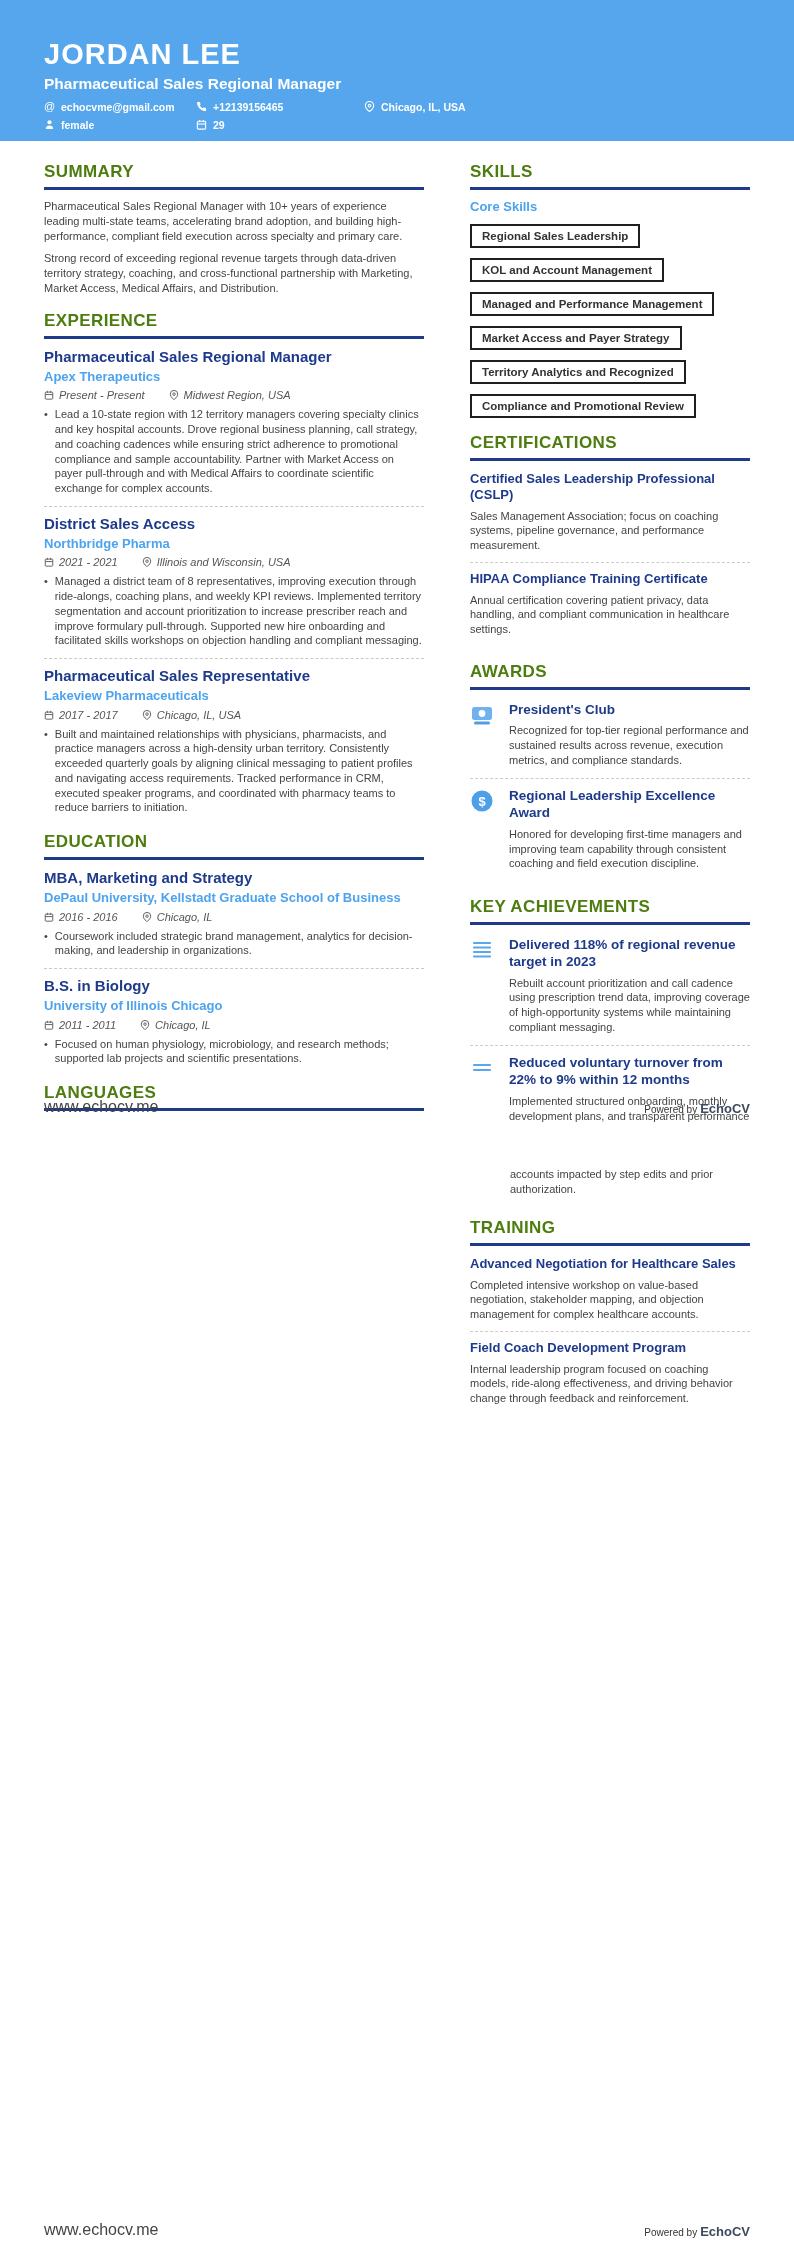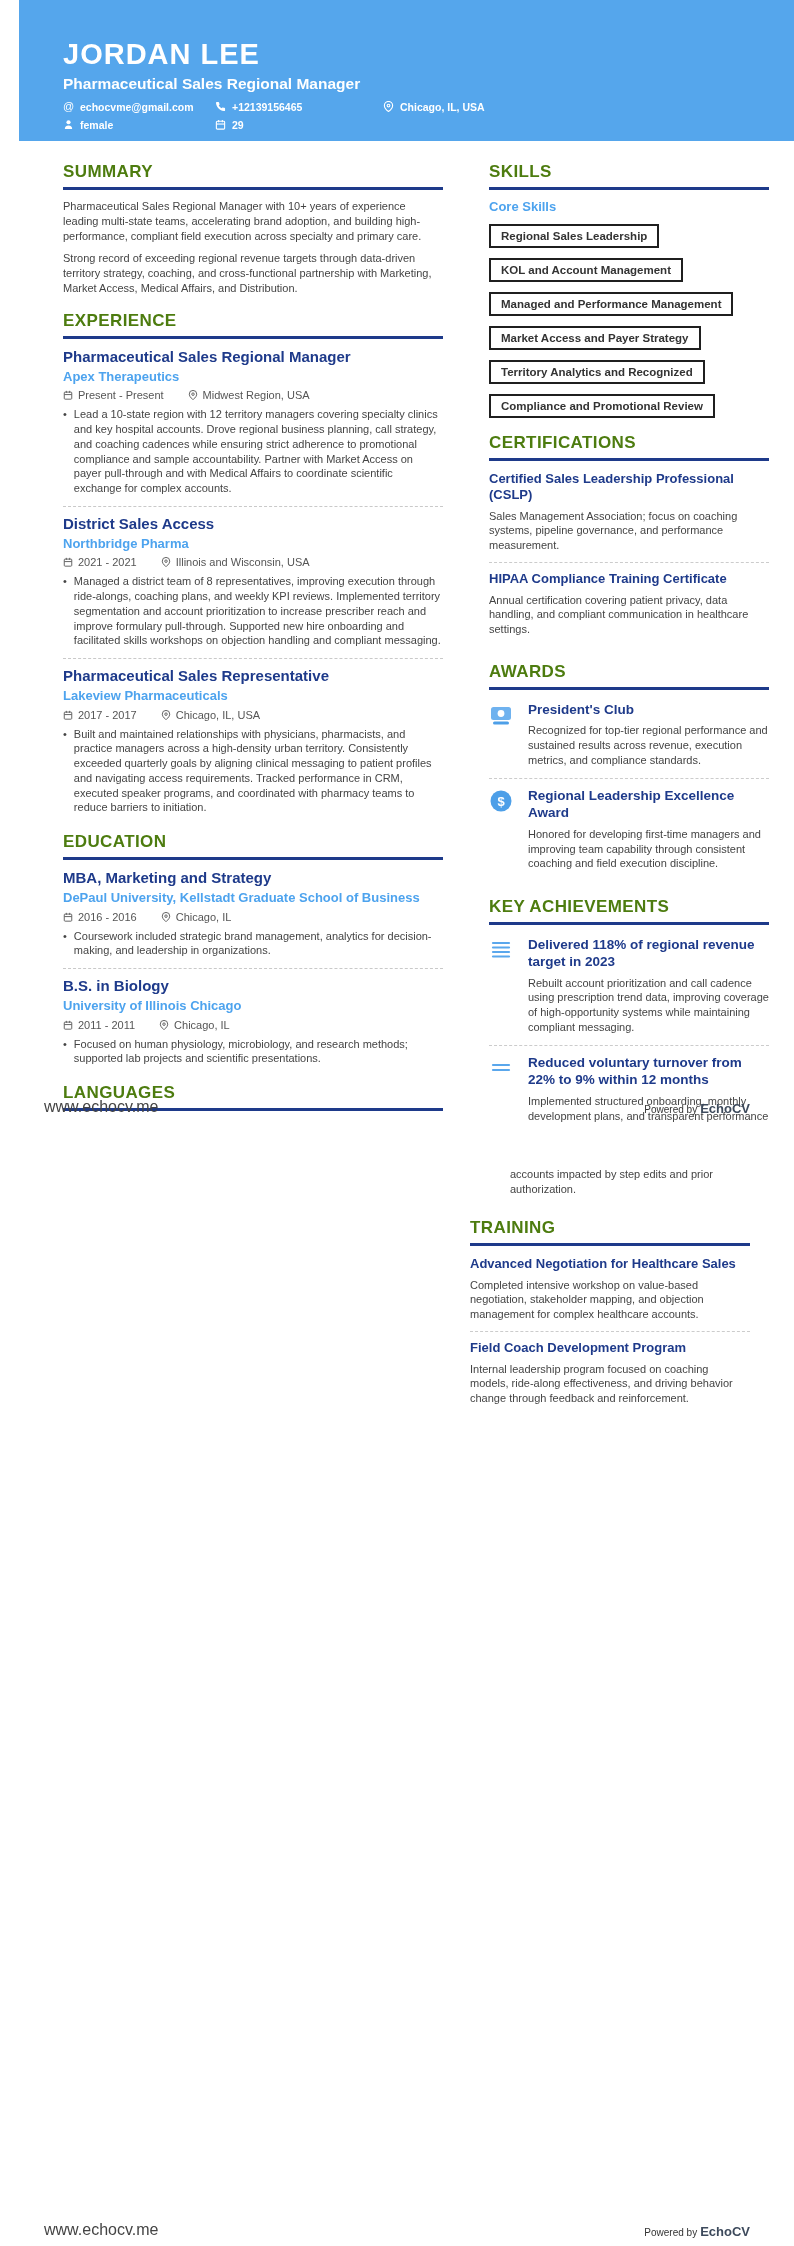--- a/index.html
+++ b/index.html
@@ -1,18 +1,18 @@
 <!DOCTYPE html>
 <html><head>
 <meta charset="utf-8">
 <style>
   * { box-sizing: border-box; }
   body { margin: 0; background: #ffffff; font-family: "Liberation Sans", sans-serif; }
   .doc { width: 794px; margin: 0 auto; }
-  .page { width: 794px; height: 1123px; position: relative; background: #fff; overflow: hidden; padding-left: 19px; }
+  .page { width: 794px; height: 1123px; position: relative; background: #fff; overflow: hidden; }
 
   
   .hero { background: #55a6ec; height: 141px; padding: 40px 44px 0; color: #fff; }
   .hero h1 { margin: 0 0 7px; font-size: 29px; line-height: 1; font-weight: 800; letter-spacing: 1px; }
   .hero h2 { margin: 0 0 9px; font-size: 15.5px; line-height: 1; font-weight: 700; }
   .contact-grid { display: grid; grid-template-columns: 152px 168px auto; row-gap: 6px;
                   font-size: 10.5px; font-weight: 600; }
   .contact { display: flex; align-items: center; gap: 6px; }
   .cicon { display: inline-flex; width: 11px; height: 11px; align-items: center; justify-content: center; }
   .cicon svg { width: 11px; height: 11px; }
@@ -32,21 +32,21 @@
   .body-p:last-child { margin-bottom: 0; }
 
   
   .entry { padding: 8px 0 10px; border-bottom: 1px dashed #c9c9c9; }
   .sec-body > .entry:first-child { padding-top: 0; }
   .sec-body > .entry:last-child { border-bottom: none; padding-bottom: 2px; }
   .entry-title { margin: 0 0 3px; font-size: 15px; font-weight: 700; color: #1e3a8a; line-height: 1.2; }
   .entry-org   { margin: 0 0 5px; font-size: 13px; font-weight: 700; color: #4da3ee; line-height: 1.2; }
   .meta { display: flex; gap: 24px; align-items: center; margin-bottom: 6px;
           font-size: 11px; color: #555; }
-  .meta-item { display: flex; align-items: center; gap: 5px; }
+  .meta-item { display: flex; align-items: center; gap: 5px; font-style: italic; }
   .micon svg { width: 10px; height: 10px; display: block; color: #666; }
   .bullet { display: flex; gap: 7px; font-size: 11px; line-height: 1.34; color: #444; }
   .b-dot { flex: none; line-height: 1.34; }
 
   
   .skill-group { margin: 9px 0 10px; font-size: 13px; font-weight: 700; color: #4da3ee; }
   .pill { width: fit-content; border: 2px solid #1f1f1f; border-radius: 0;
           padding: 4px 10px; margin-bottom: 10px; font-size: 11.5px; font-weight: 700; color: #333; }
 
   

